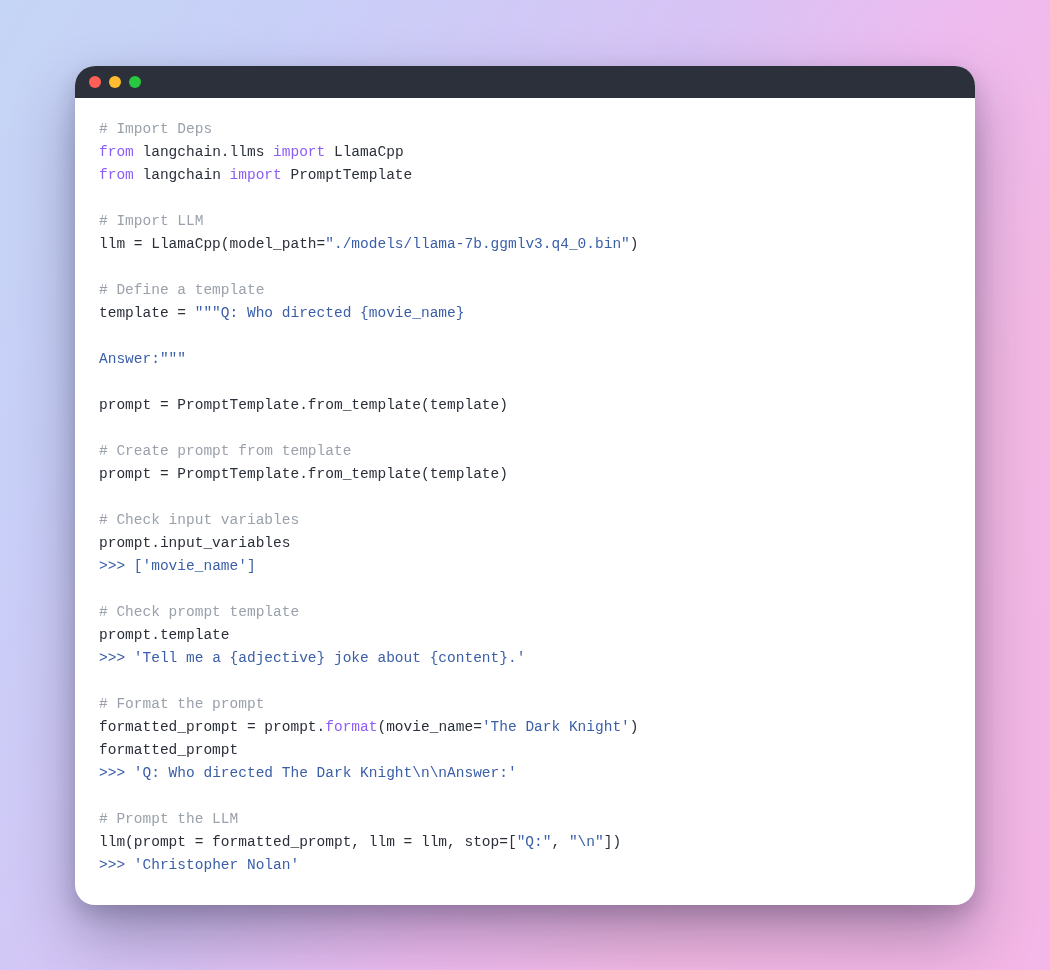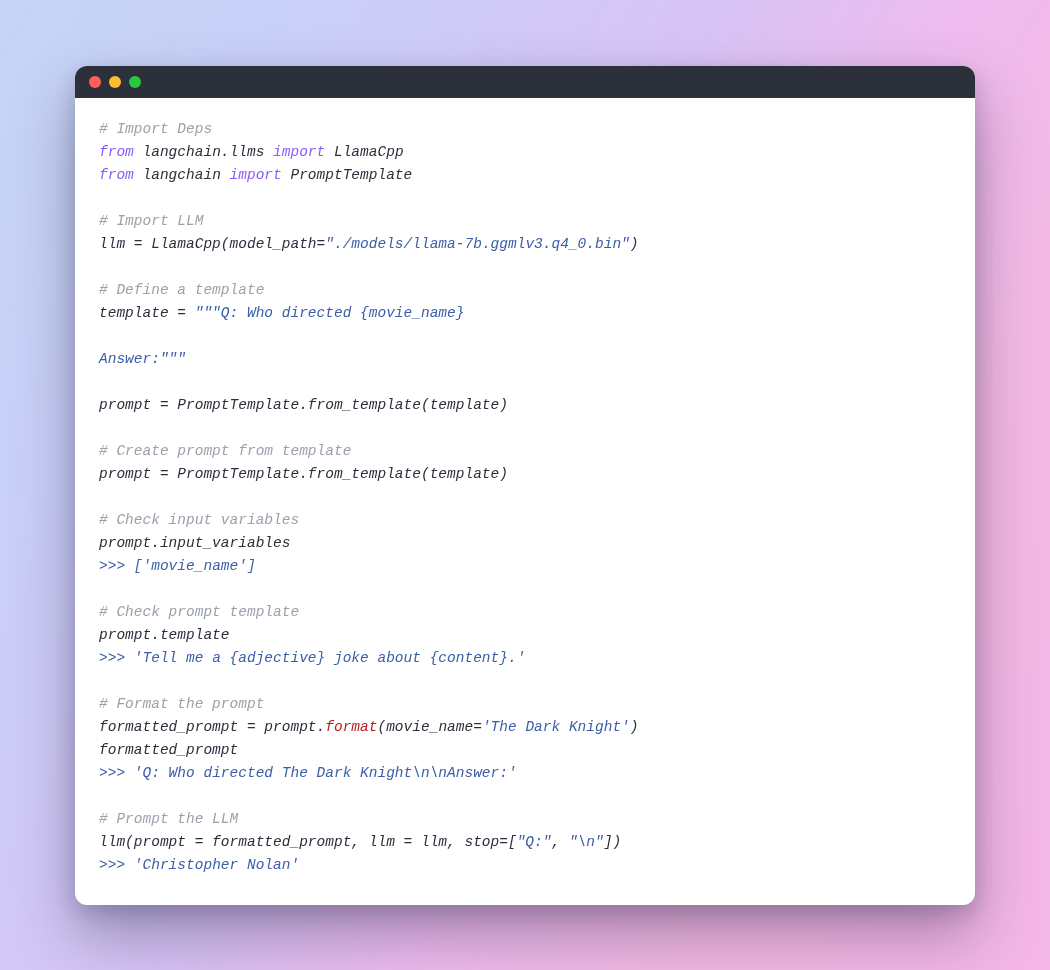--- a/index.html
+++ b/index.html
@@ -12,24 +12,23 @@
     background: linear-gradient(120deg,
       #c5d5f5 0%, #c9cff8 20%, #d8c3f5 45%, #eebbef 60%, #f3b9e4 75%, #f3b6e6 100%);
     display: flex;
     align-items: center;
     justify-content: center;
     font-family: ui-monospace, SFMono-Regular, "SF Mono", Menlo, Consolas, "Liberation Mono", monospace;
   }
   .window {
     width: 900px;
     background: #ffffff;
-    border-radius: 12px;
+    border-radius: 20px;
     box-shadow: 0 30px 60px rgba(30, 30, 60, 0.35), 0 8px 20px rgba(30,30,60,0.18);
     overflow: hidden;
-    font-style: italic;
   }
   .titlebar {
     height: 32px;
     background: #2b303b;
     display: flex;
     align-items: center;
     padding: 0 14px;
     gap: 8px;
   }
   .tl-dot {
@@ -43,21 +42,21 @@
     font-size: 14.5px;
     line-height: 23px;
     white-space: pre;
     color: #2a2f3a;
   }
   .code .line { display: block; min-height: 23px; }
   .c-comment  { color: #9aa1ab; }
   .c-keyword  { color: #8b5cf6; }
   .c-string,
   .c-output   { color: #3a5ea8; }
-  .c-call     { color: #b91c1c; }
+  .c-call     { color: #8b5cf6; }
 </style>
 </head>
 <body>
 
 <div class="window">
   <div class="titlebar">
     <div class="tl-dot tl-red"></div>
     <div class="tl-dot tl-yellow"></div>
     <div class="tl-dot tl-green"></div>
   </div>

